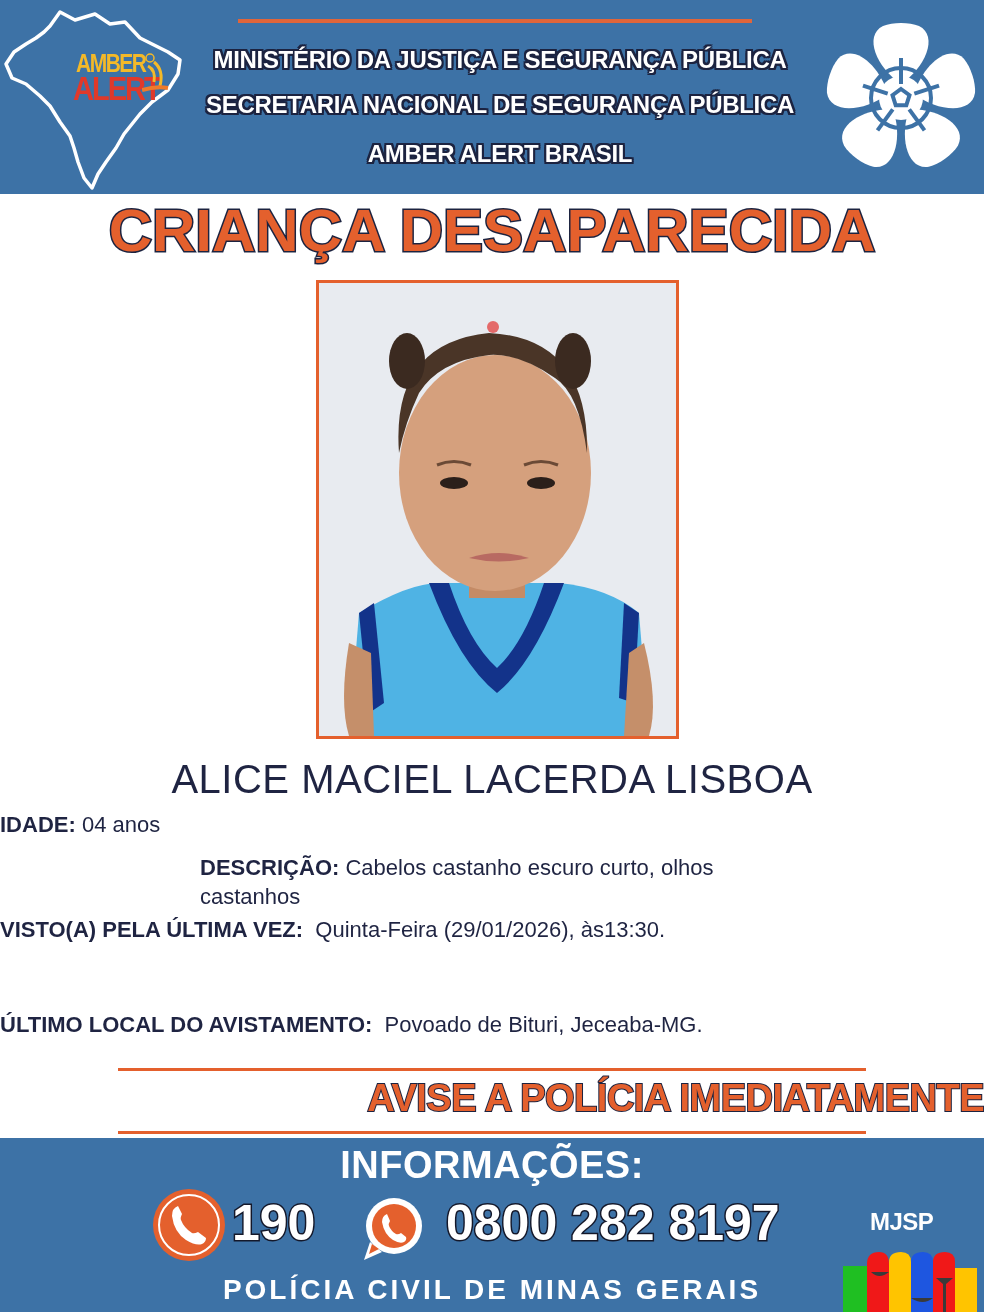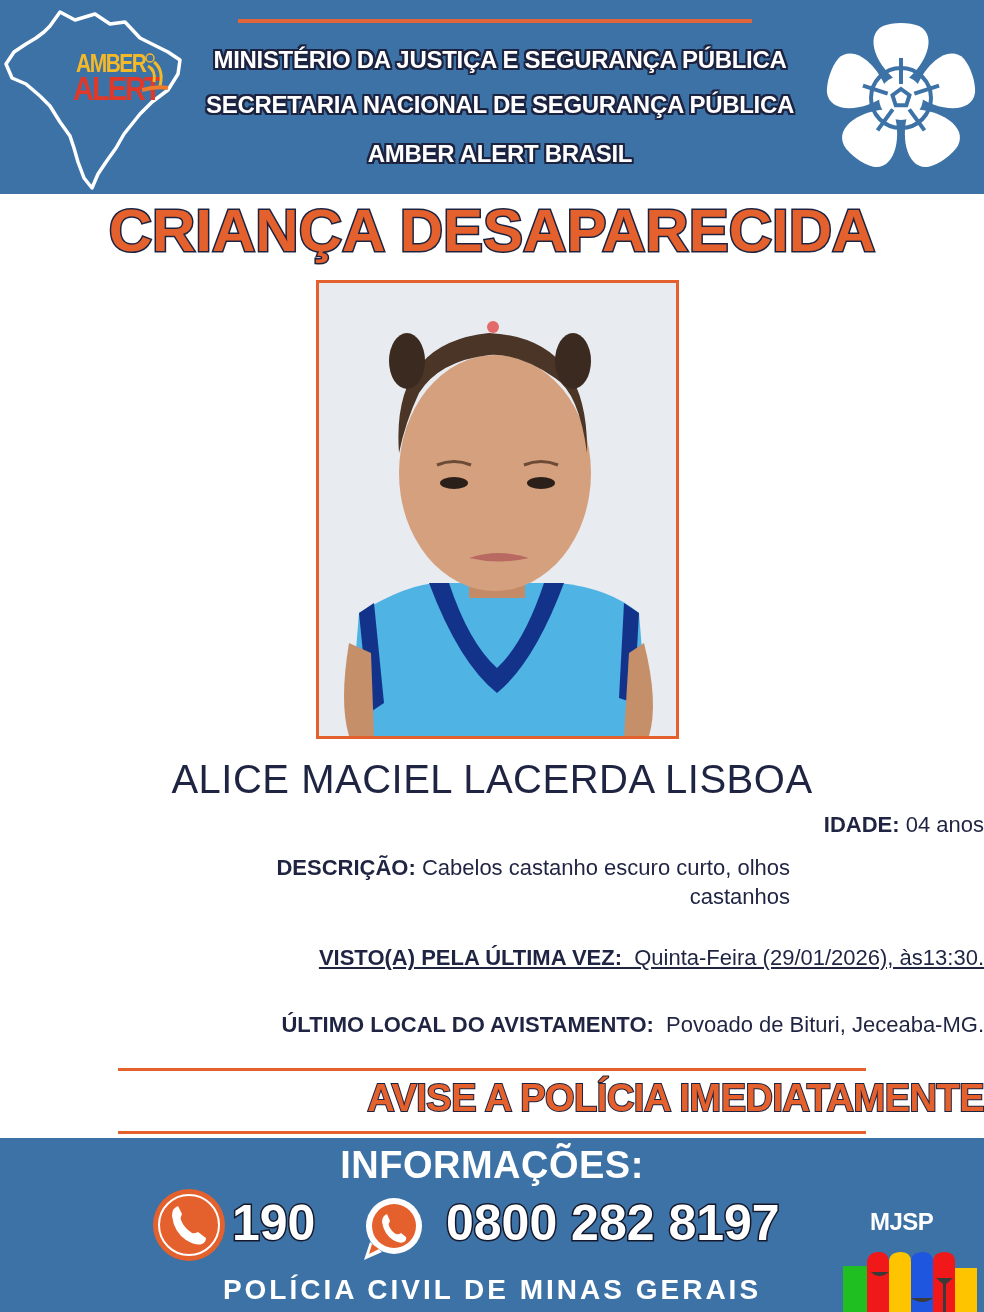--- a/index.html
+++ b/index.html
@@ -30,26 +30,26 @@
     letter-spacing: 0px; transform: scaleY(1.0);
     -webkit-text-stroke: 3px #1c2340; paint-order: stroke fill; }
 
   
   .photo-frame { position: absolute; left: 316px; top: 280px; width: 363px; height: 459px; border: 3px solid #e4602d; background: #e9ecf1; overflow: hidden; }
   .photo-svg { width: 100%; height: 100%; display: block; }
 
   
   .child-name { position: absolute; left: 0; top: 757px; width: 984px; text-align: center;
     font-family: "Liberation Sans", sans-serif; font-weight: normal; font-size: 40px; color: #1f2442; letter-spacing: 0.5px; }
-  .info-line { position: absolute; left: 0; width: 984px; text-align: right; font-size: 22px; color: #1f2442;
+  .info-line { position: absolute; left: 0; width: 984px; text-align: left; font-size: 22px; color: #1f2442;
     font-family: "Liberation Sans", sans-serif; }
   .info-line .lbl { font-weight: bold; }
   .age-line { top: 812px; }
   .desc-line { top: 853px; left: 200px; width: 590px; line-height: 29px; }
-  .seen-line { top: 945px; text-decoration: underline; }
+  .seen-line { top: 917px; }
   .place-line { top: 1012px; }
 
   
   .orange-rule { position: absolute; left: 118px; width: 748px; height: 3px; background: #e4602d; }
   .rule-a { top: 1068px; }
   .rule-b { top: 1131px; }
   .alert-text { position: absolute; left: 0; top: 1077px; width: 984px; text-align: right;
     font-family: "Liberation Sans", sans-serif; font-weight: bold; font-size: 38px; color: #e4602d;
     -webkit-text-stroke: 2px #1c2340; paint-order: stroke fill; letter-spacing: -0.5px; }
 

